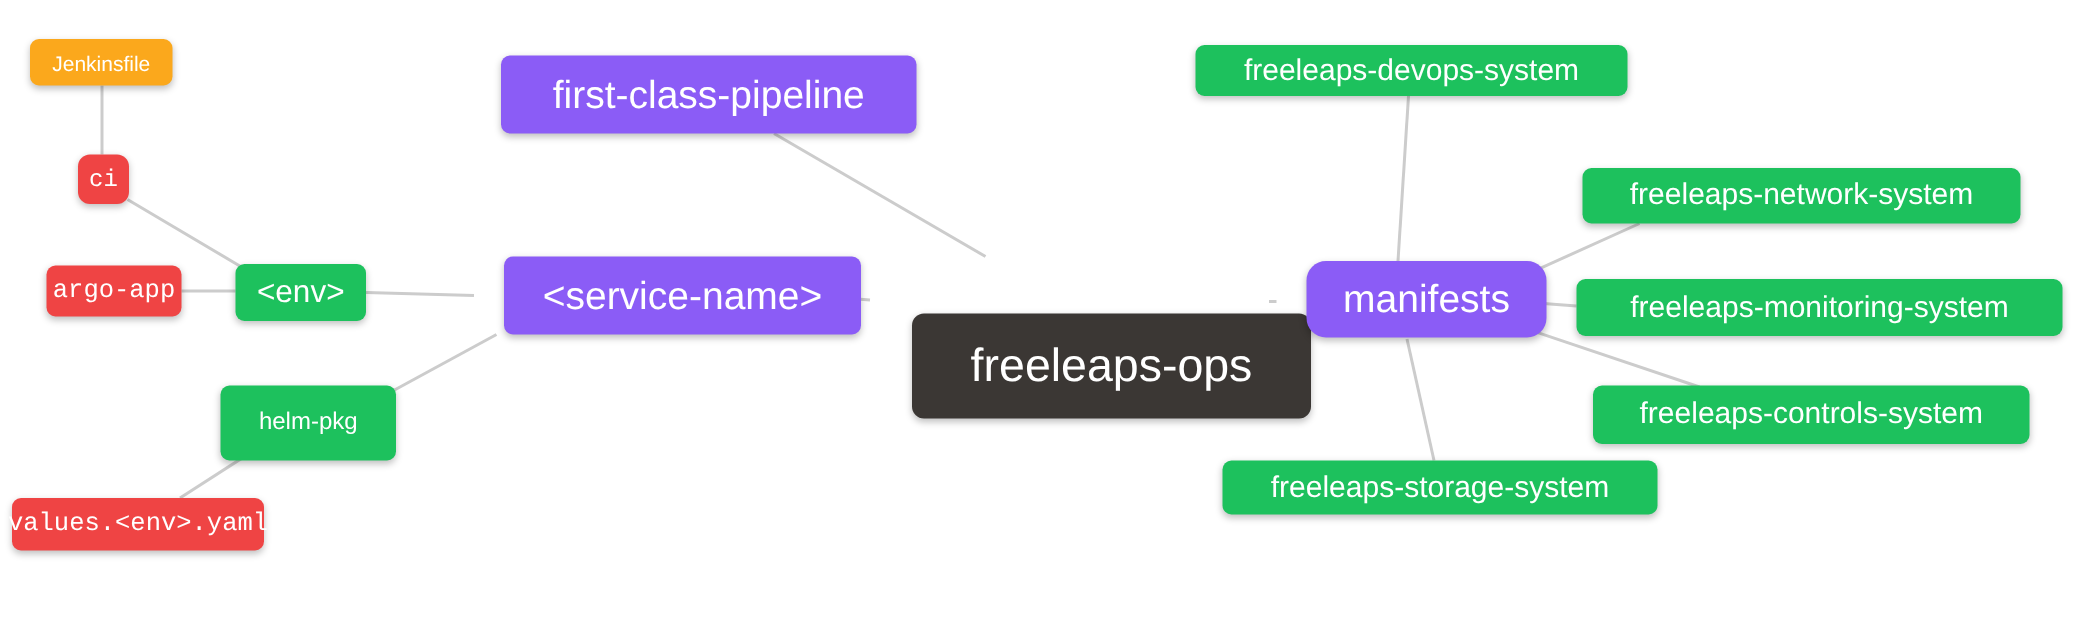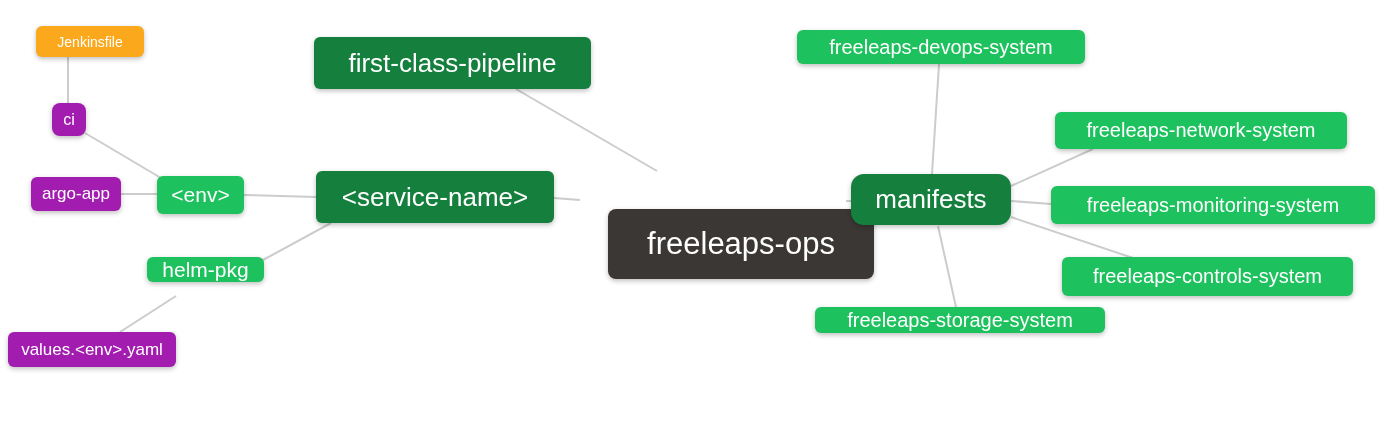--- a/index.html
+++ b/index.html
@@ -22,41 +22,41 @@
     display: flex;
     align-items: center;
     justify-content: center;
     color: #ffffff;
     white-space: nowrap;
     border-radius: 6px;
     box-shadow: 0 2px 5px rgba(0,0,0,0.25);
     cursor: pointer;
     user-select: none;
   }
-  .c-blue   { background: #15803d; }
+  .c-blue   { background: #8b5cf6; margin-left: 20px; }
   .c-green  { background: #1DC15D; }
-  .c-red    { background: #a21caf; }
+  .c-red    { background: #ef4444; font-family: Liberation Mono, monospace; }
   .c-orange { background: #FBA81C; }
   .c-dark   { background: #3B3734; border-radius: 8px; }
 
-  #n-jenkinsfile        { left: 20px;   top: 26px;  width: 108px;  height: 31px; font-size: 14px; margin-left: 16px; }
+  #n-jenkinsfile        { left: 20px;   top: 26px;  width: 95px;  height: 31px; font-size: 14px; }
   #n-ci                 { left: 52px;   top: 103px; width: 34px;  height: 33px; font-size: 16px; border-radius: 8px; }
   #n-argo-app           { left: 31px;   top: 177px; width: 90px;  height: 34px; font-size: 17px; }
   #n-env                { left: 157px;  top: 176px; width: 87px;  height: 38px; font-size: 21px; }
-  #n-helm-pkg           { left: 147px;  top: 257px; width: 117px; height: 25px; font-size: 21px; }
+  #n-helm-pkg           { left: 147px;  top: 257px; width: 117px; height: 50px; font-size: 16px; }
   #n-values-env-yaml    { left: 8px;    top: 332px; width: 168px; height: 35px; font-size: 17px; }
   #n-first-class-pipeline { left: 314px; top: 37px;  width: 277px; height: 52px; font-size: 26px; }
   #n-service-name       { left: 316px;  top: 171px; width: 238px; height: 52px; font-size: 26px; }
   #n-freeleaps-ops      { left: 608px;  top: 170px; width: 266px; height: 70px; font-size: 31px; margin-top: 39px; }
   #n-manifests          { left: 851px;  top: 174px; width: 160px; height: 51px; font-size: 26px; border-radius: 13px; }
   #n-devops-system      { left: 797px;  top: 30px;  width: 288px; height: 34px; font-size: 20px; }
   #n-network-system     { left: 1055px; top: 112px; width: 292px; height: 37px; font-size: 20px; }
   #n-monitoring-system  { left: 1051px; top: 186px; width: 324px; height: 38px; font-size: 20px; }
   #n-controls-system    { left: 1062px; top: 257px; width: 291px; height: 39px; font-size: 20px; }
-  #n-storage-system     { left: 815px;  top: 307px; width: 290px; height: 26px; font-size: 20px; }
+  #n-storage-system     { left: 815px;  top: 307px; width: 290px; height: 36px; font-size: 20px; }
 </style>
 </head>
 <body>
 
 <div class="canvas">
 
   <svg class="edges" viewBox="0 0 1390 421" xmlns="http://www.w3.org/2000/svg">
     <line x1="68" y1="57" x2="68" y2="103"></line>
     <line x1="85" y1="133" x2="161" y2="178"></line>
     <line x1="121" y1="194" x2="157" y2="194"></line>

